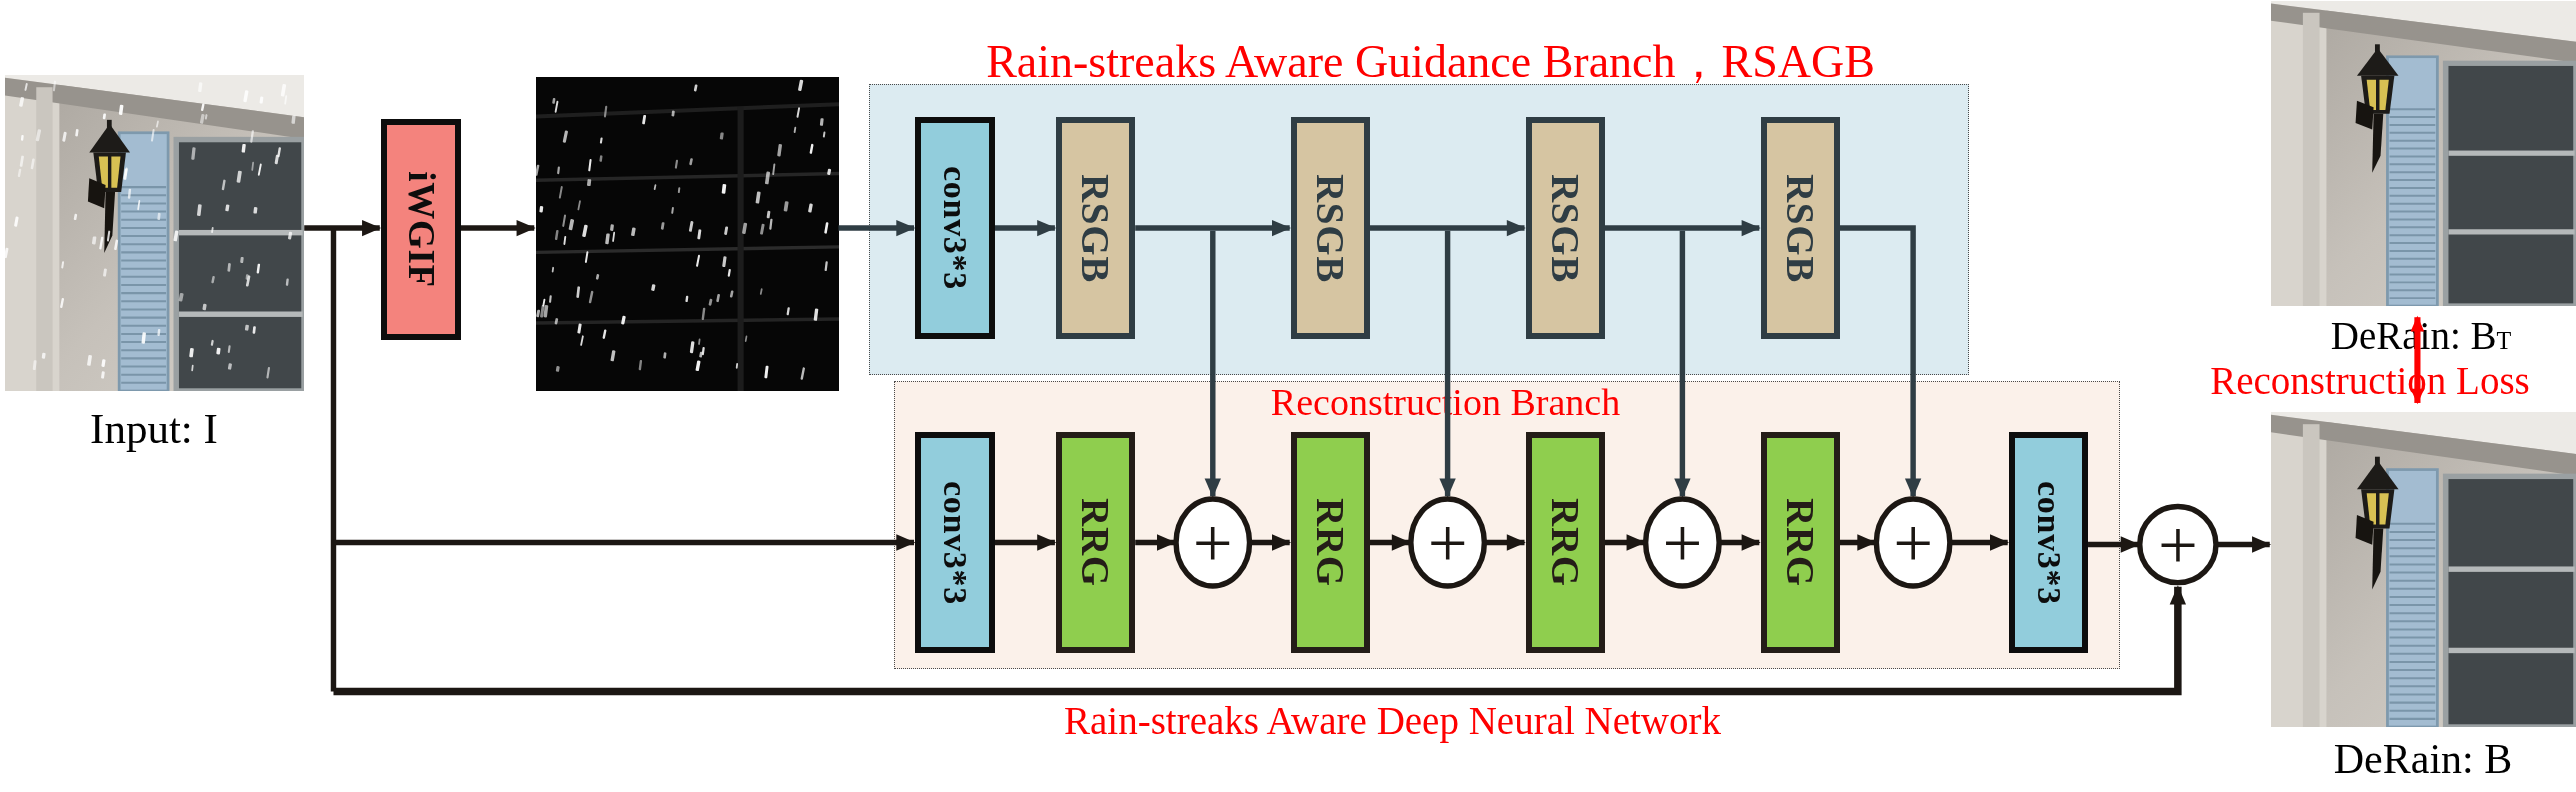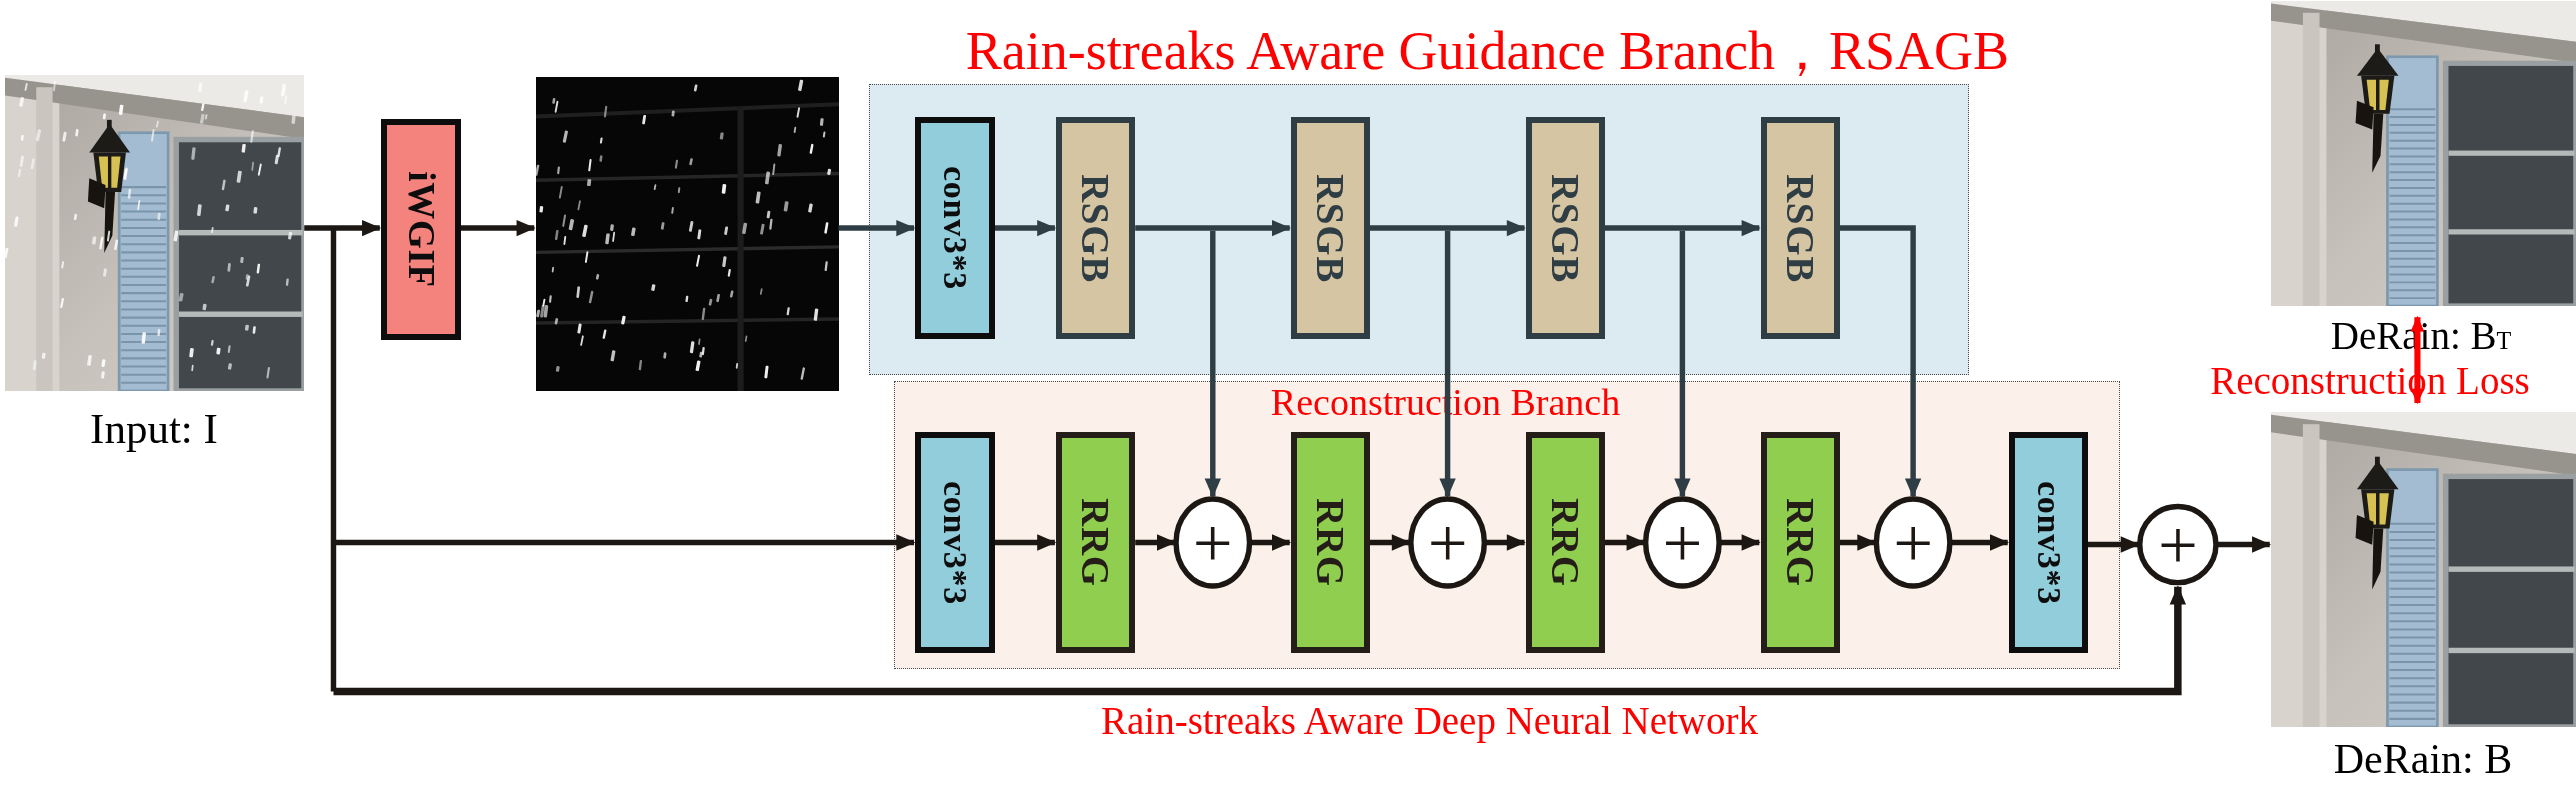--- a/index.html
+++ b/index.html
@@ -25,23 +25,23 @@
   .rsgb.n1,.rrg.n1{left:1056px;} .rsgb.n2,.rrg.n2{left:1291px;}
   .rsgb.n3,.rrg.n3{left:1526px;} .rsgb.n4,.rrg.n4{left:1761px;}
   .caption{position:absolute;text-align:center;z-index:2;color:#000;}
   .caption.red{color:#ff0000;}
   .cap-input{left:-84px;top:404px;width:476px;font-size:43px;}
   .cap-norain{left:2183px;top:313px;width:476px;font-size:39px;}
   .cap-norain .sub{font-size:0.62em;}
   .cap-loss{left:2132px;top:358px;width:476px;font-size:39px;}
   .cap-derain{left:2185px;top:735px;width:476px;font-size:42px;}
   .title{position:absolute;text-align:center;color:#ff0000;z-index:2;}
-  .title.top{left:852px;top:15px;width:1157px;font-size:54px;text-align:right;}
+  .title.top{left:852px;top:31px;width:1157px;font-size:46px;}
   .title.recon{left:1105px;top:380px;width:681px;font-size:38px;z-index:1;}
-  .title.bottom{left:919px;top:698px;width:1021px;font-size:39px;text-align:center;}
+  .title.bottom{left:882px;top:698px;width:1021px;font-size:39px;text-align:center;}
   .photo{position:absolute;overflow:hidden;z-index:2;background:#777;}
   .photo svg{display:block;width:100%;height:100%;}
   .photo.input{left:5.4px;top:75px;width:299px;height:316px;}
   .photo.streaks{left:536px;top:77px;width:303px;height:314px;background:#060606;}
   .photo.norain{left:2271px;top:1.4px;width:305px;height:305px;}
   .photo.derain{left:2271px;top:412px;width:305px;height:315px;}
   svg.wires{position:absolute;left:0;top:0;z-index:3;}
 </style>
 </head>
 <body>

